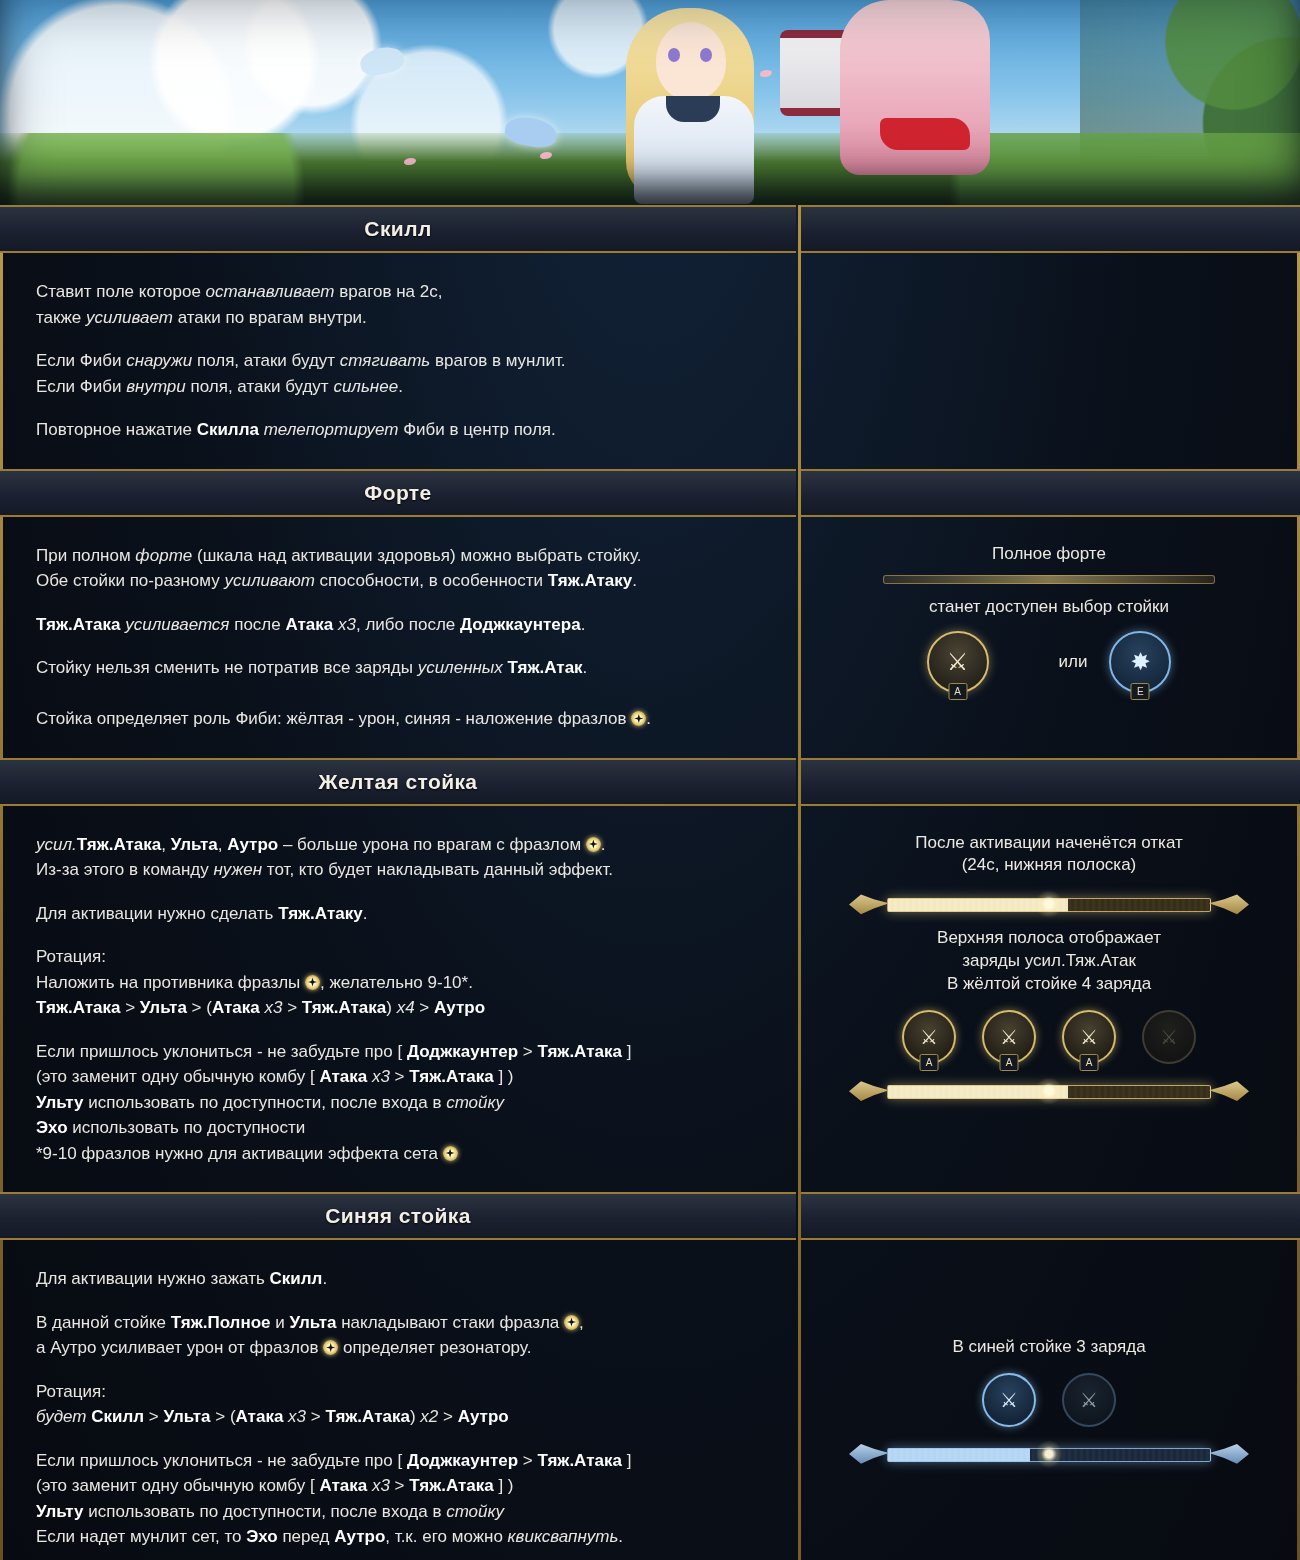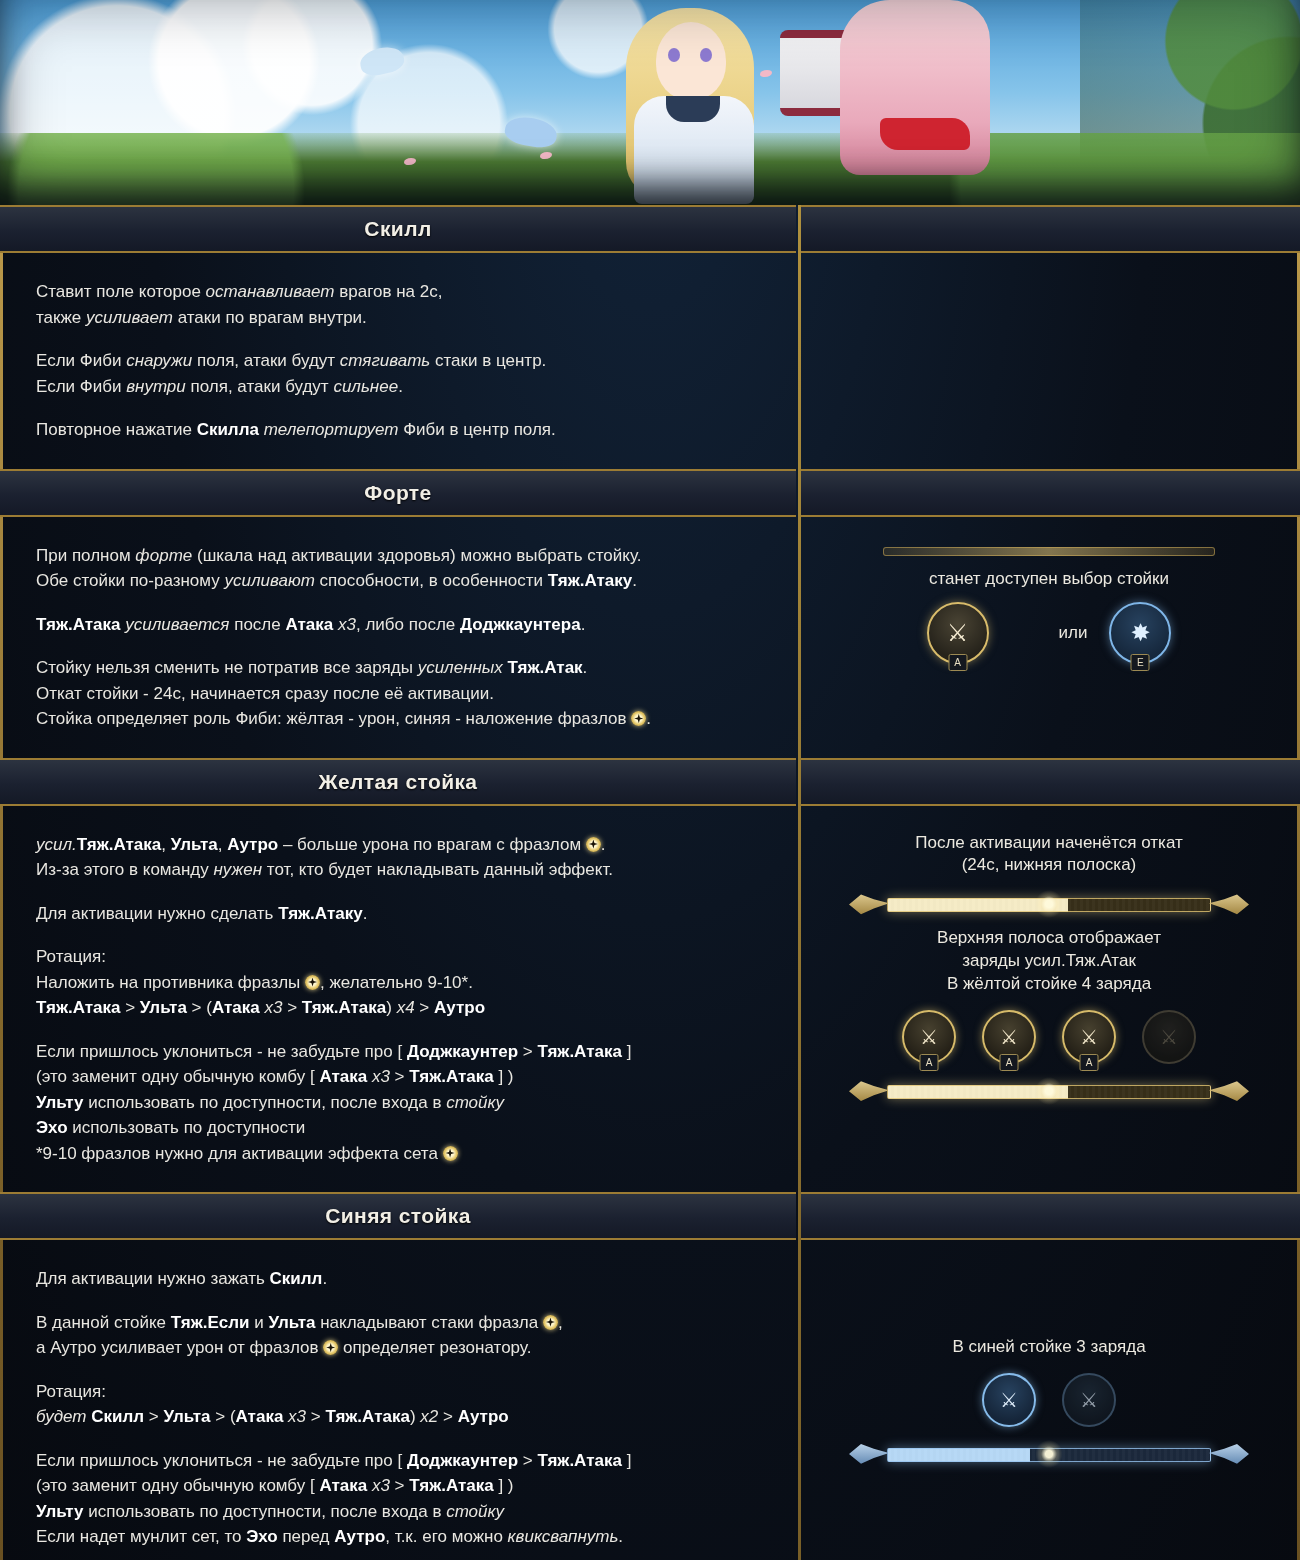--- a/index.html
+++ b/index.html
@@ -308,40 +308,41 @@
       <div class="section">
         <div class="head-row">
           <div class="sec-head">
             <span class="title">Скилл</span>
           </div>
           <div class="sec-head-right"></div>
         </div>
         <div class="cols">
           <div class="col-left">
             <p class="p"><span>Ставит поле которое </span><span class="i">останавливает</span><span> врагов на 2с,</span><br><span>также </span><span class="i">усиливает</span><span> атаки по врагам внутри.</span></p>
-            <p class="p"><span>Если Фиби </span><span class="i">снаружи</span><span> поля, атаки будут </span><span class="i">стягивать</span><span> стаки в центр.</span><br><span>Если Фиби </span><span class="i">внутри</span><span> поля, атаки будут </span><span class="i">сильнее</span><span>.</span></p>
+            <p class="p"><span>Если Фиби </span><span class="i">снаружи</span><span> поля, атаки будут </span><span class="i">стягивать</span><span> врагов в мунлит.</span><br><span>Если Фиби </span><span class="i">внутри</span><span> поля, атаки будут </span><span class="i">сильнее</span><span>.</span></p>
             <p class="p"><span>Повторное нажатие </span><span class="b">Скилла</span><span> </span><span class="i">телепортирует</span><span> Фиби в центр поля.</span></p>
           </div>
           <div class="col-right"></div>
         </div>
       </div>
       <div class="section">
         <div class="head-row">
           <div class="sec-head">
             <span class="title">Форте</span>
           </div>
           <div class="sec-head-right"></div>
         </div>
         <div class="cols">
           <div class="col-left">
             <p class="p"><span>При полном </span><span class="i">форте</span><span> (шкала над активации здоровья) можно выбрать стойку.</span><br><span>Обе стойки по-разному </span><span class="i">усиливают</span><span> способности, в особенности </span><span class="b">Тяж.Атаку</span><span>.</span></p>
             <p class="p"><span class="b">Тяж.Атака</span><span> </span><span class="i">усиливается</span><span> после </span><span class="b">Атака</span><span> </span><span class="i">х3</span><span>, либо после </span><span class="b">Доджкаунтера</span><span>.</span></p>
-            <p class="p"><span>Стойку нельзя сменить не потратив все заряды </span><span class="i">усиленных</span><span> </span><span class="b">Тяж.Атак</span><span>.</span><br><span>Откат стойки - 24с, начинается сразу после её активации.</span><br><span>Стойка определяет роль Фиби: жёлтая - урон, синяя - наложение фразлов </span><span class="sp"></span><span>.</span></p>
+            <p class="p"><span>Стойку нельзя сменить не потратив все заряды </span><span class="i">усиленных</span><span> </span><span class="b">Тяж.Атак</span><span>.</span><br><br><span>Стойка определяет роль Фиби: жёлтая - урон, синяя - наложение фразлов </span><span class="sp"></span><span>.</span></p>
           </div>
           <div class="col-right">
+            <div class="rcap">Полное форте</div>
             <div class="bar-thin"></div>
             <div class="rcap">станет доступен выбор стойки</div>
             <div class="stance-row">
               <div class="stance stance-yellow">
                 <span class="glyph">⚔</span>
                 <span class="keycap">A</span>
               </div>
               <span class="or-text">или</span>
               <div class="stance stance-blue">
                 <span class="glyph">✸</span>
@@ -403,21 +404,21 @@
       <div class="section">
         <div class="head-row">
           <div class="sec-head">
             <span class="title">Синяя стойка</span>
           </div>
           <div class="sec-head-right"></div>
         </div>
         <div class="cols">
           <div class="col-left">
             <p class="p"><span>Для активации нужно зажать </span><span class="b">Скилл</span><span>.</span></p>
-            <p class="p"><span>В данной стойке </span><span class="b">Тяж.Если</span><span> и </span><span class="b">Ульта</span><span> накладывают стаки фразла </span><span class="sp"></span><span>,</span><br><span>а Аутро усиливает урон от фразлов </span><span class="sp"></span><span> определяет резонатору.</span></p>
+            <p class="p"><span>В данной стойке </span><span class="b">Тяж.Полное</span><span> и </span><span class="b">Ульта</span><span> накладывают стаки фразла </span><span class="sp"></span><span>,</span><br><span>а Аутро усиливает урон от фразлов </span><span class="sp"></span><span> определяет резонатору.</span></p>
             <p class="p"><span>Ротация:</span><br><span class="i">будет</span><span> </span><span class="b">Скилл</span><span> &gt; </span><span class="b">Ульта</span><span> &gt; (</span><span class="b">Атака</span><span> </span><span class="i">х3</span><span> &gt; </span><span class="b">Тяж.Атака</span><span>) </span><span class="i">х2</span><span> &gt; </span><span class="b">Аутро</span></p>
             <p class="p"><span>Если пришлось уклониться - не забудьте про [ </span><span class="b">Доджкаунтер</span><span> &gt; </span><span class="b">Тяж.Атака</span><span> ]</span><br><span>(это заменит одну обычную комбу [ </span><span class="b">Атака</span><span> </span><span class="i">х3</span><span> &gt; </span><span class="b">Тяж.Атака</span><span> ] )</span><br><span class="b">Ульту</span><span> использовать по доступности, после входа в </span><span class="i">стойку</span><br><span>Если надет мунлит сет, то </span><span class="b">Эхо</span><span> перед </span><span class="b">Аутро</span><span>, т.к. его можно </span><span class="i">квиксвапнуть</span><span>.</span></p>
           </div>
           <div class="col-right">
             <div style="height: 70px;"></div>
             <div class="rcap">В синей стойке 3 заряда</div>
             <div class="charge-row">
               <div class="charge charge-blue">
                 <span class="glyph">⚔</span>
               </div>

